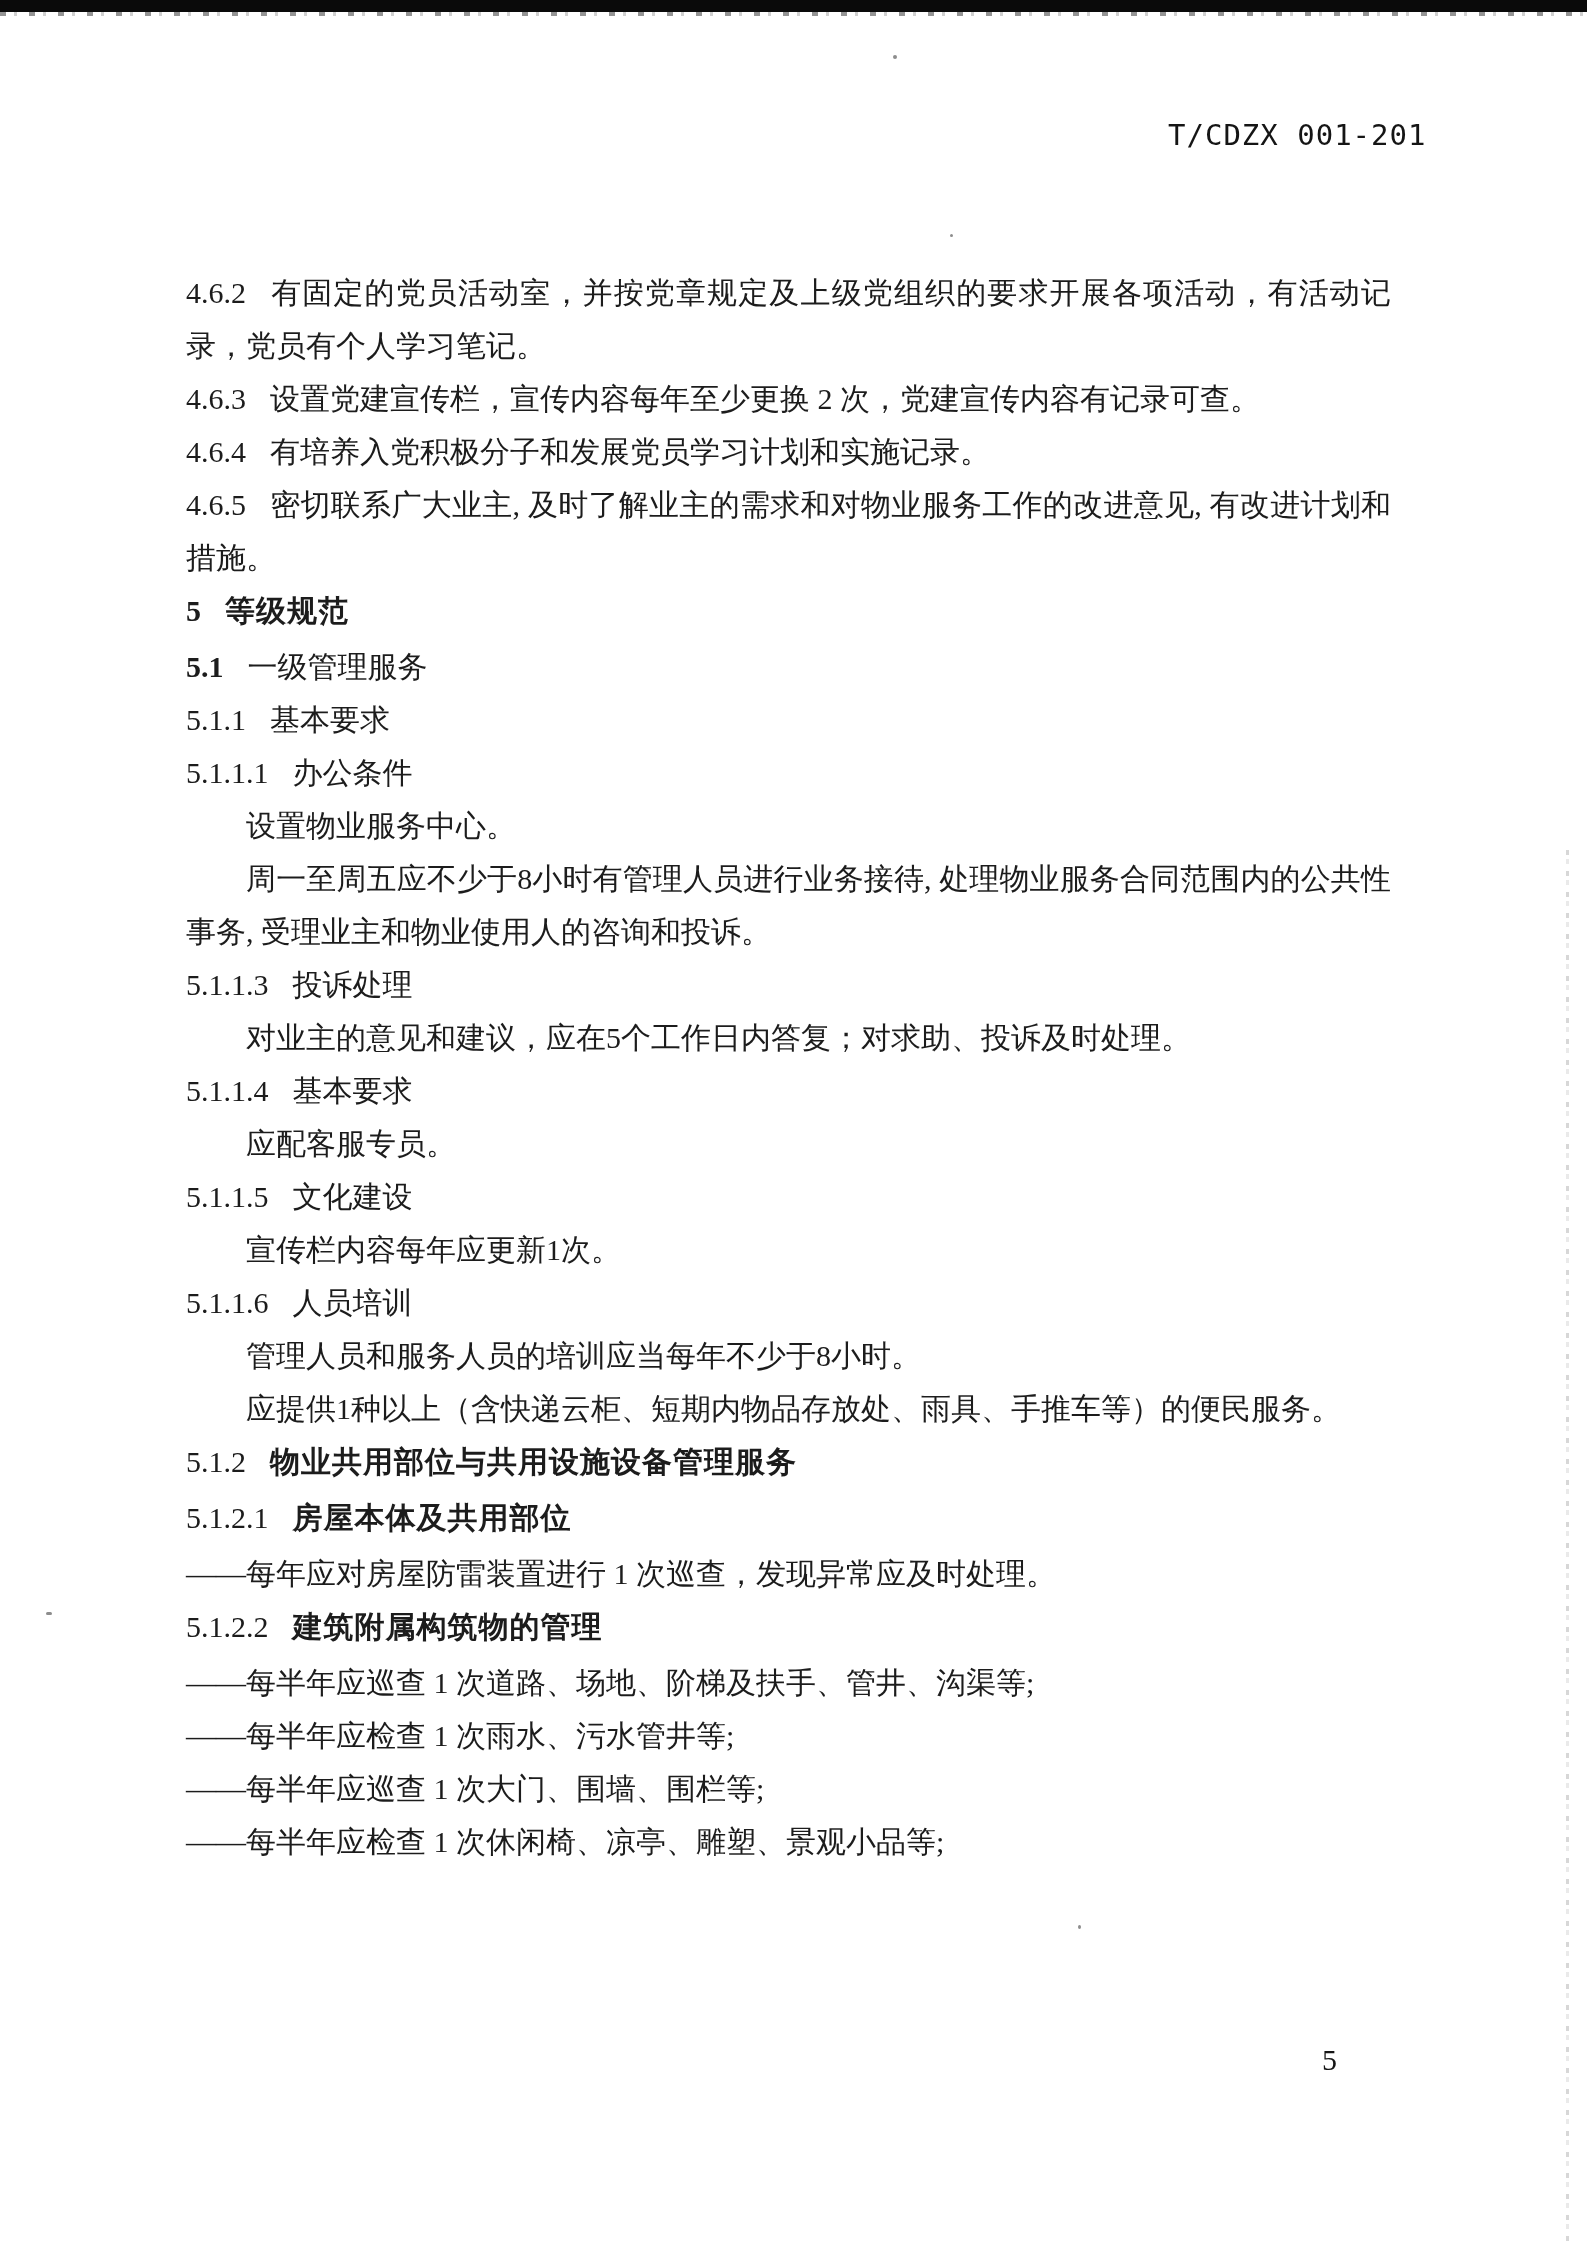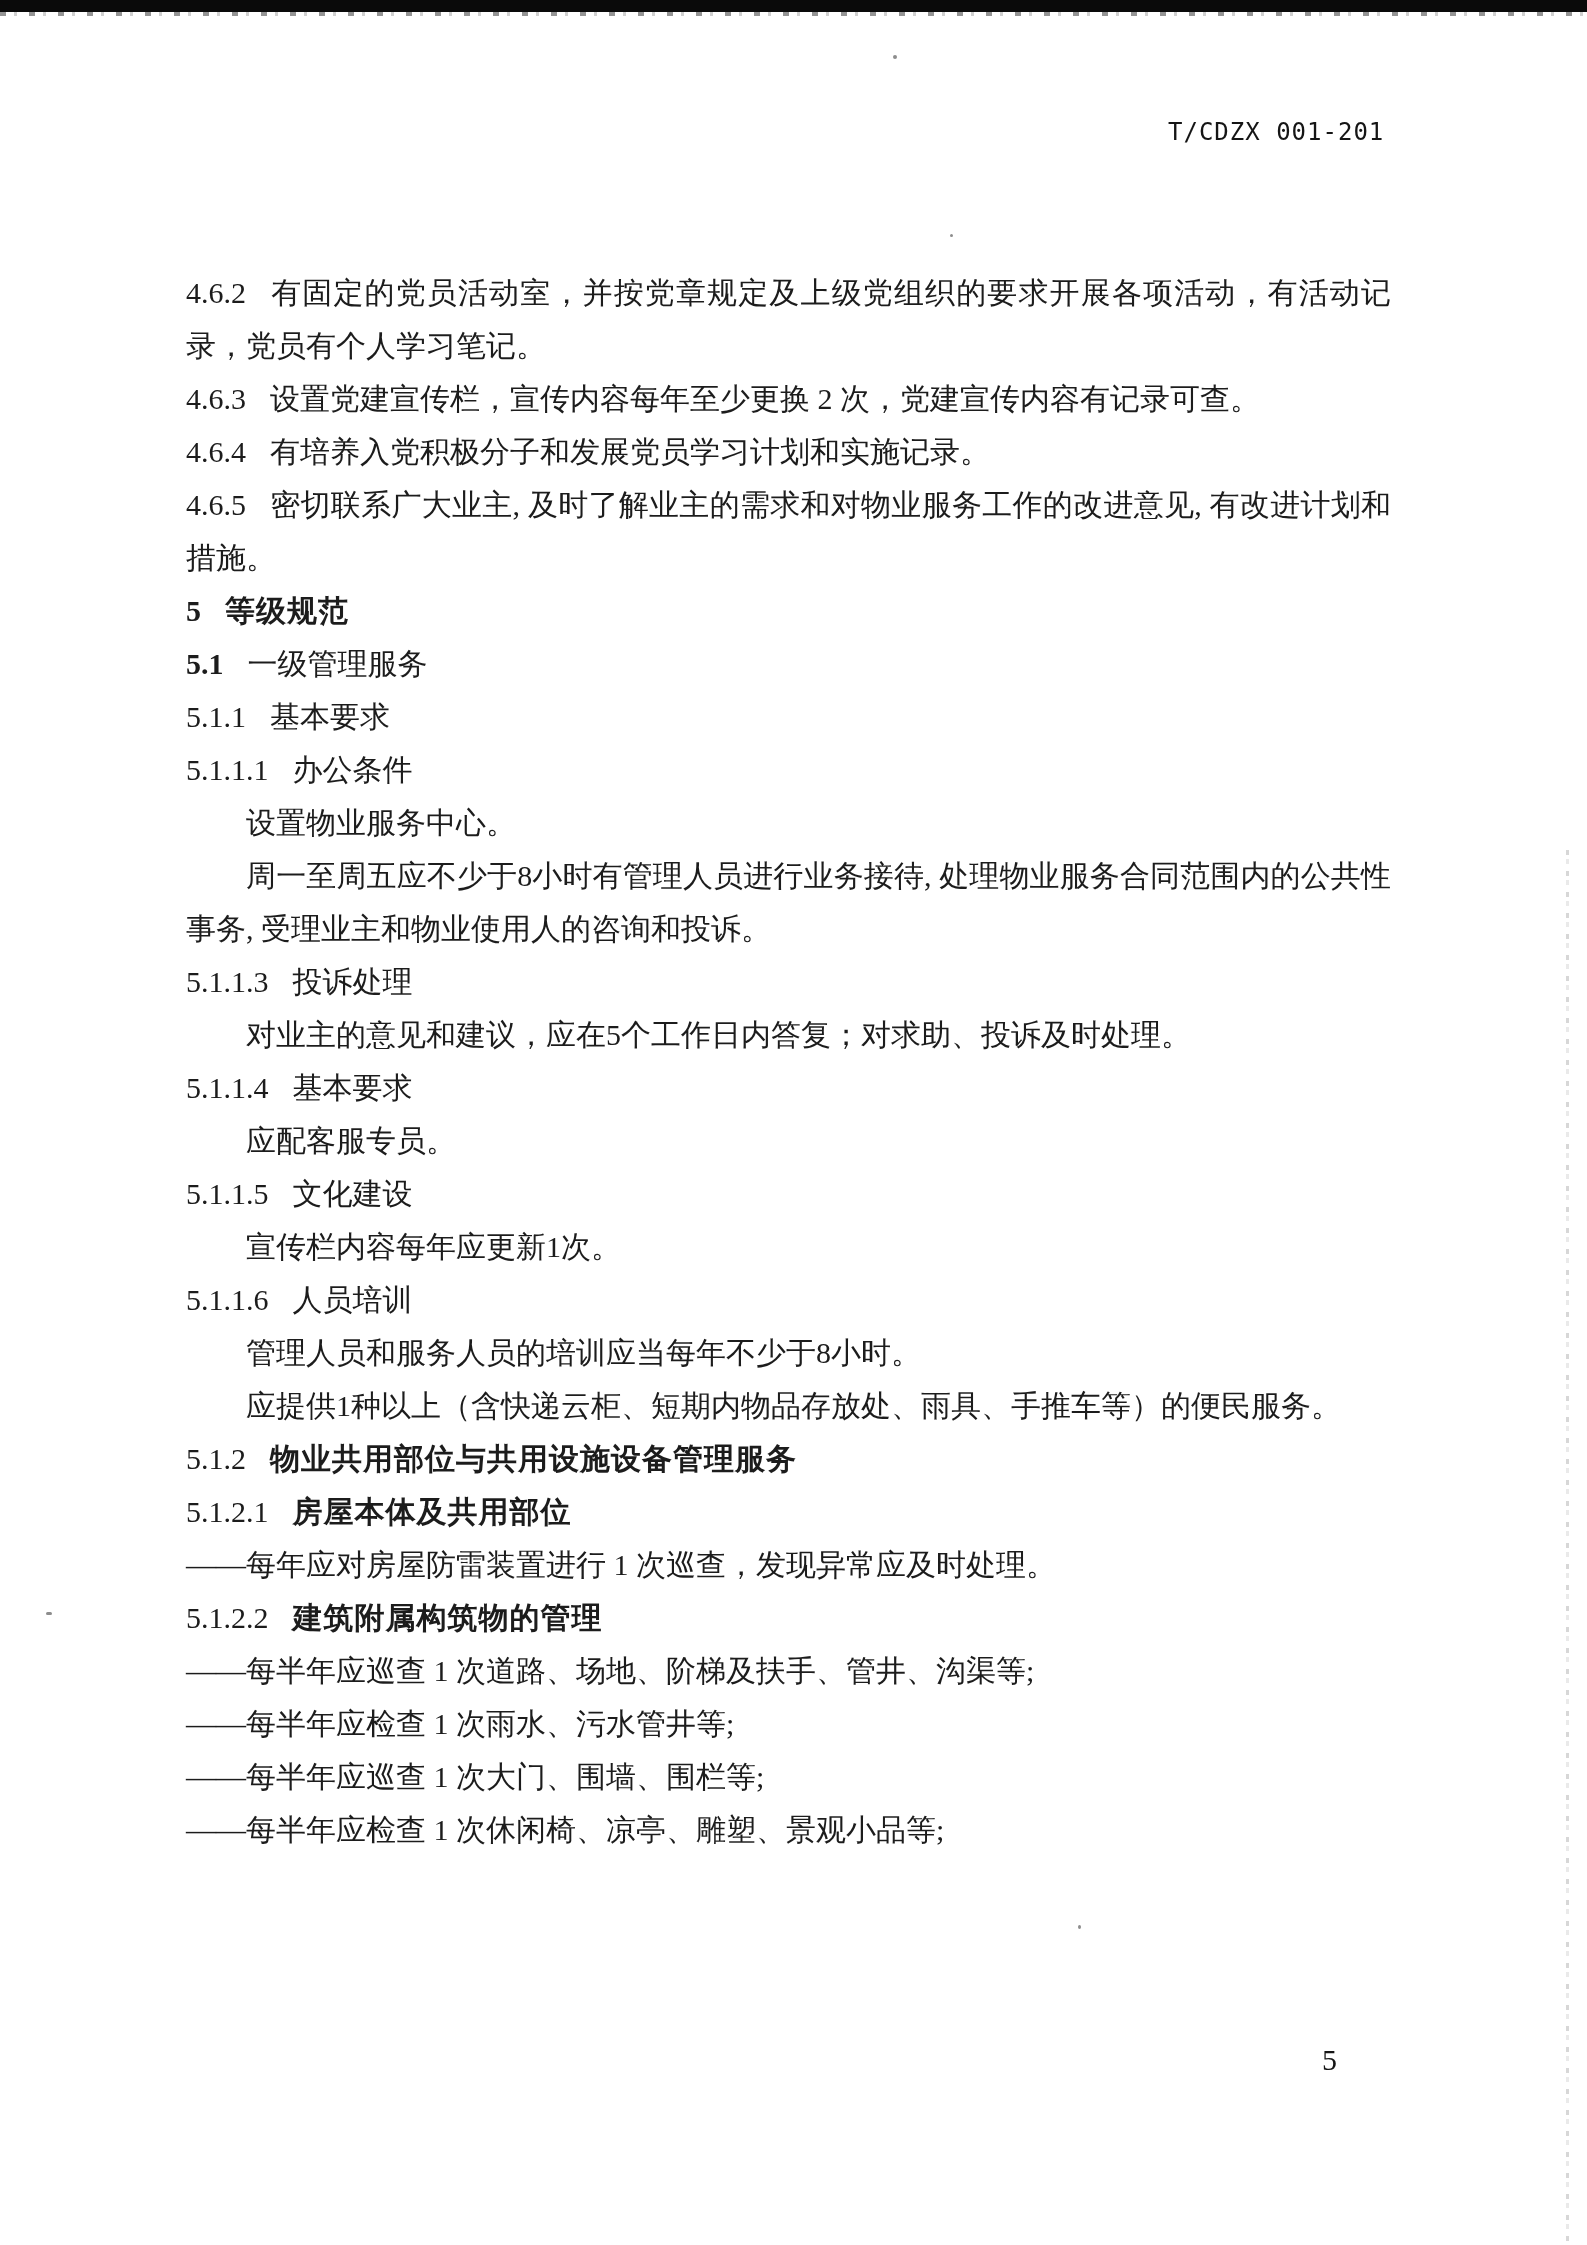--- a/index.html
+++ b/index.html
@@ -32,39 +32,39 @@
   }
   .speck{ position:absolute; background:#8d8d8d; border-radius:50%; }
   .speck.s1{ left:893px; top:55px;  width:4px; height:4px; }
   .speck.s2{ left:950px; top:234px; width:3px; height:3px; }
   .speck.s3{ left:46px;  top:1612px;width:6px; height:3px; border-radius:2px; }
   .speck.s4{ left:1078px;top:1925px;width:3px; height:4px; }
 
   .doc-code{
     position:absolute; left:1168px; top:118px;
     font-family:"DejaVu Sans Mono","Liberation Mono",monospace;
-    font-size:24px; letter-spacing:1px; color:#151515;
+    font-size:29px; letter-spacing:1px; color:#151515;
     white-space:nowrap;
   }
 
   .body-text{
     position:absolute; left:186px; top:266px; width:1205px;
     font-size:30px; line-height:53px;
   }
   .body-text p{ margin:0; min-height:53px; }
 
   .clause, .para{ text-align:justify; }
   .num{ display:inline-block; margin-right:24px; }
   .para{ text-indent:60px; }
 
   .chapter .num, .chapter .ttl{
     font-weight:700;
   }
   .chapter .ttl, .bold-title .ttl{
-    font-family:Liberation Sans, sans-serif;
+    font-family:Liberation Mono, monospace;
     font-weight:700;
     letter-spacing:1px;
   }
   .section .num{ font-weight:700; }
 
   .page-number{
     position:absolute; left:1322px; top:2040px;
     font-size:30px; line-height:40px; color:#151515;
   }
 </style>

